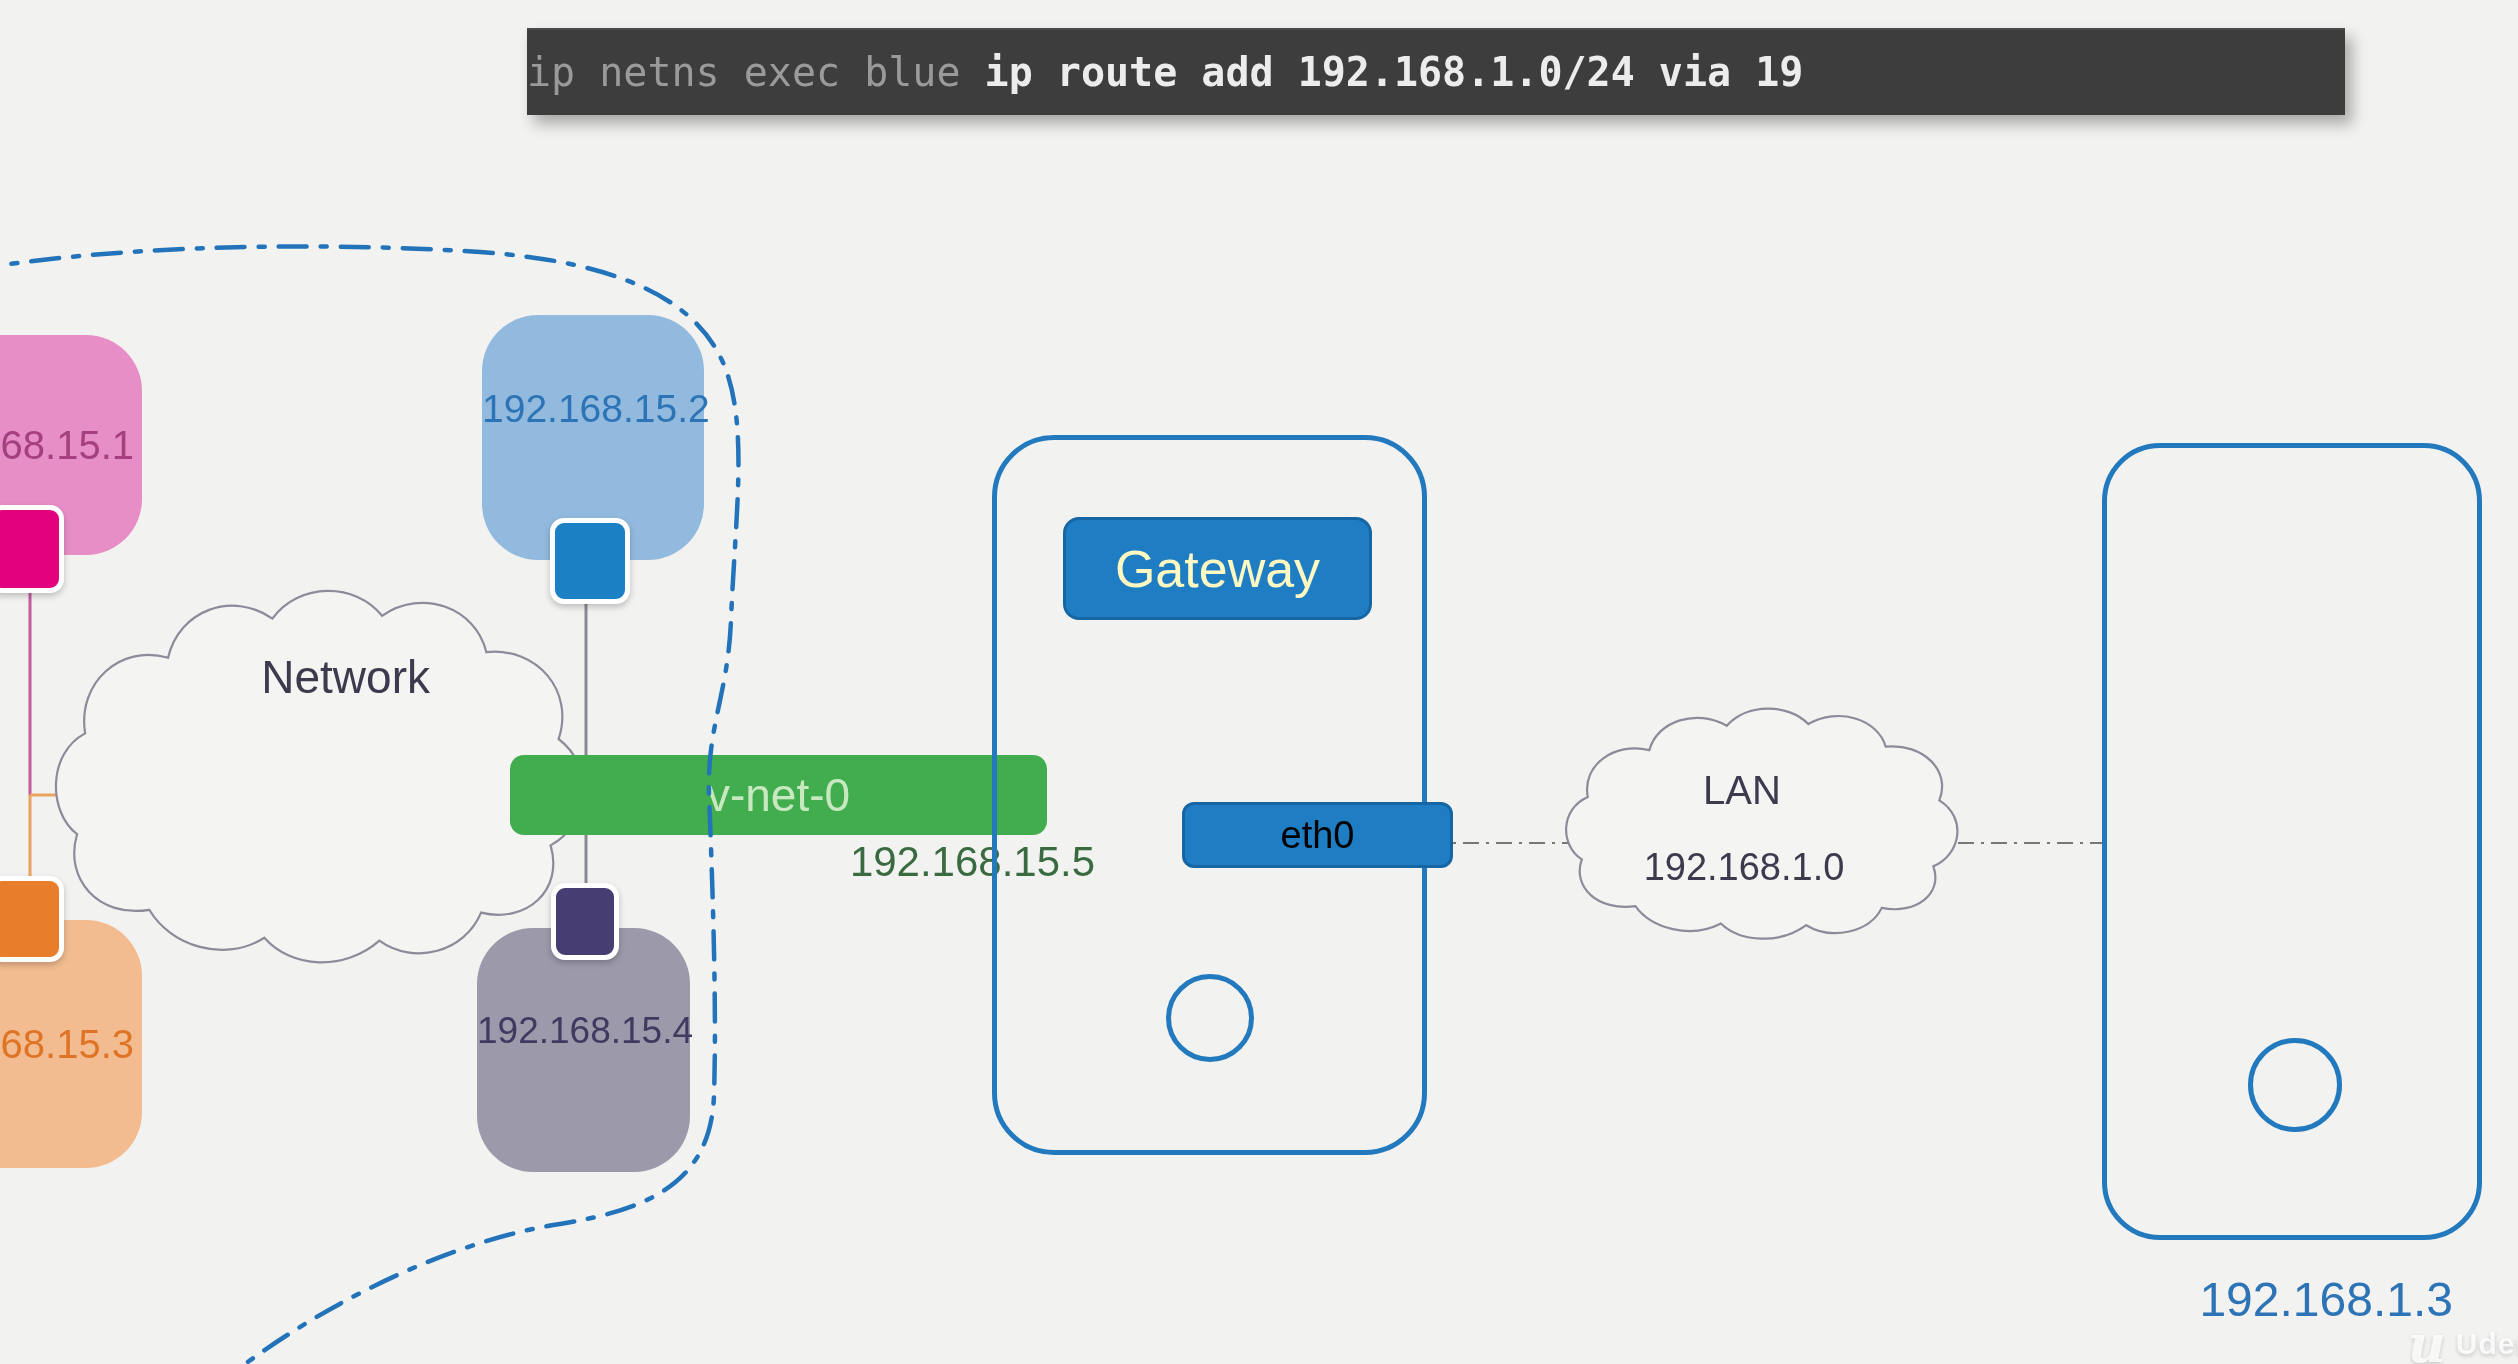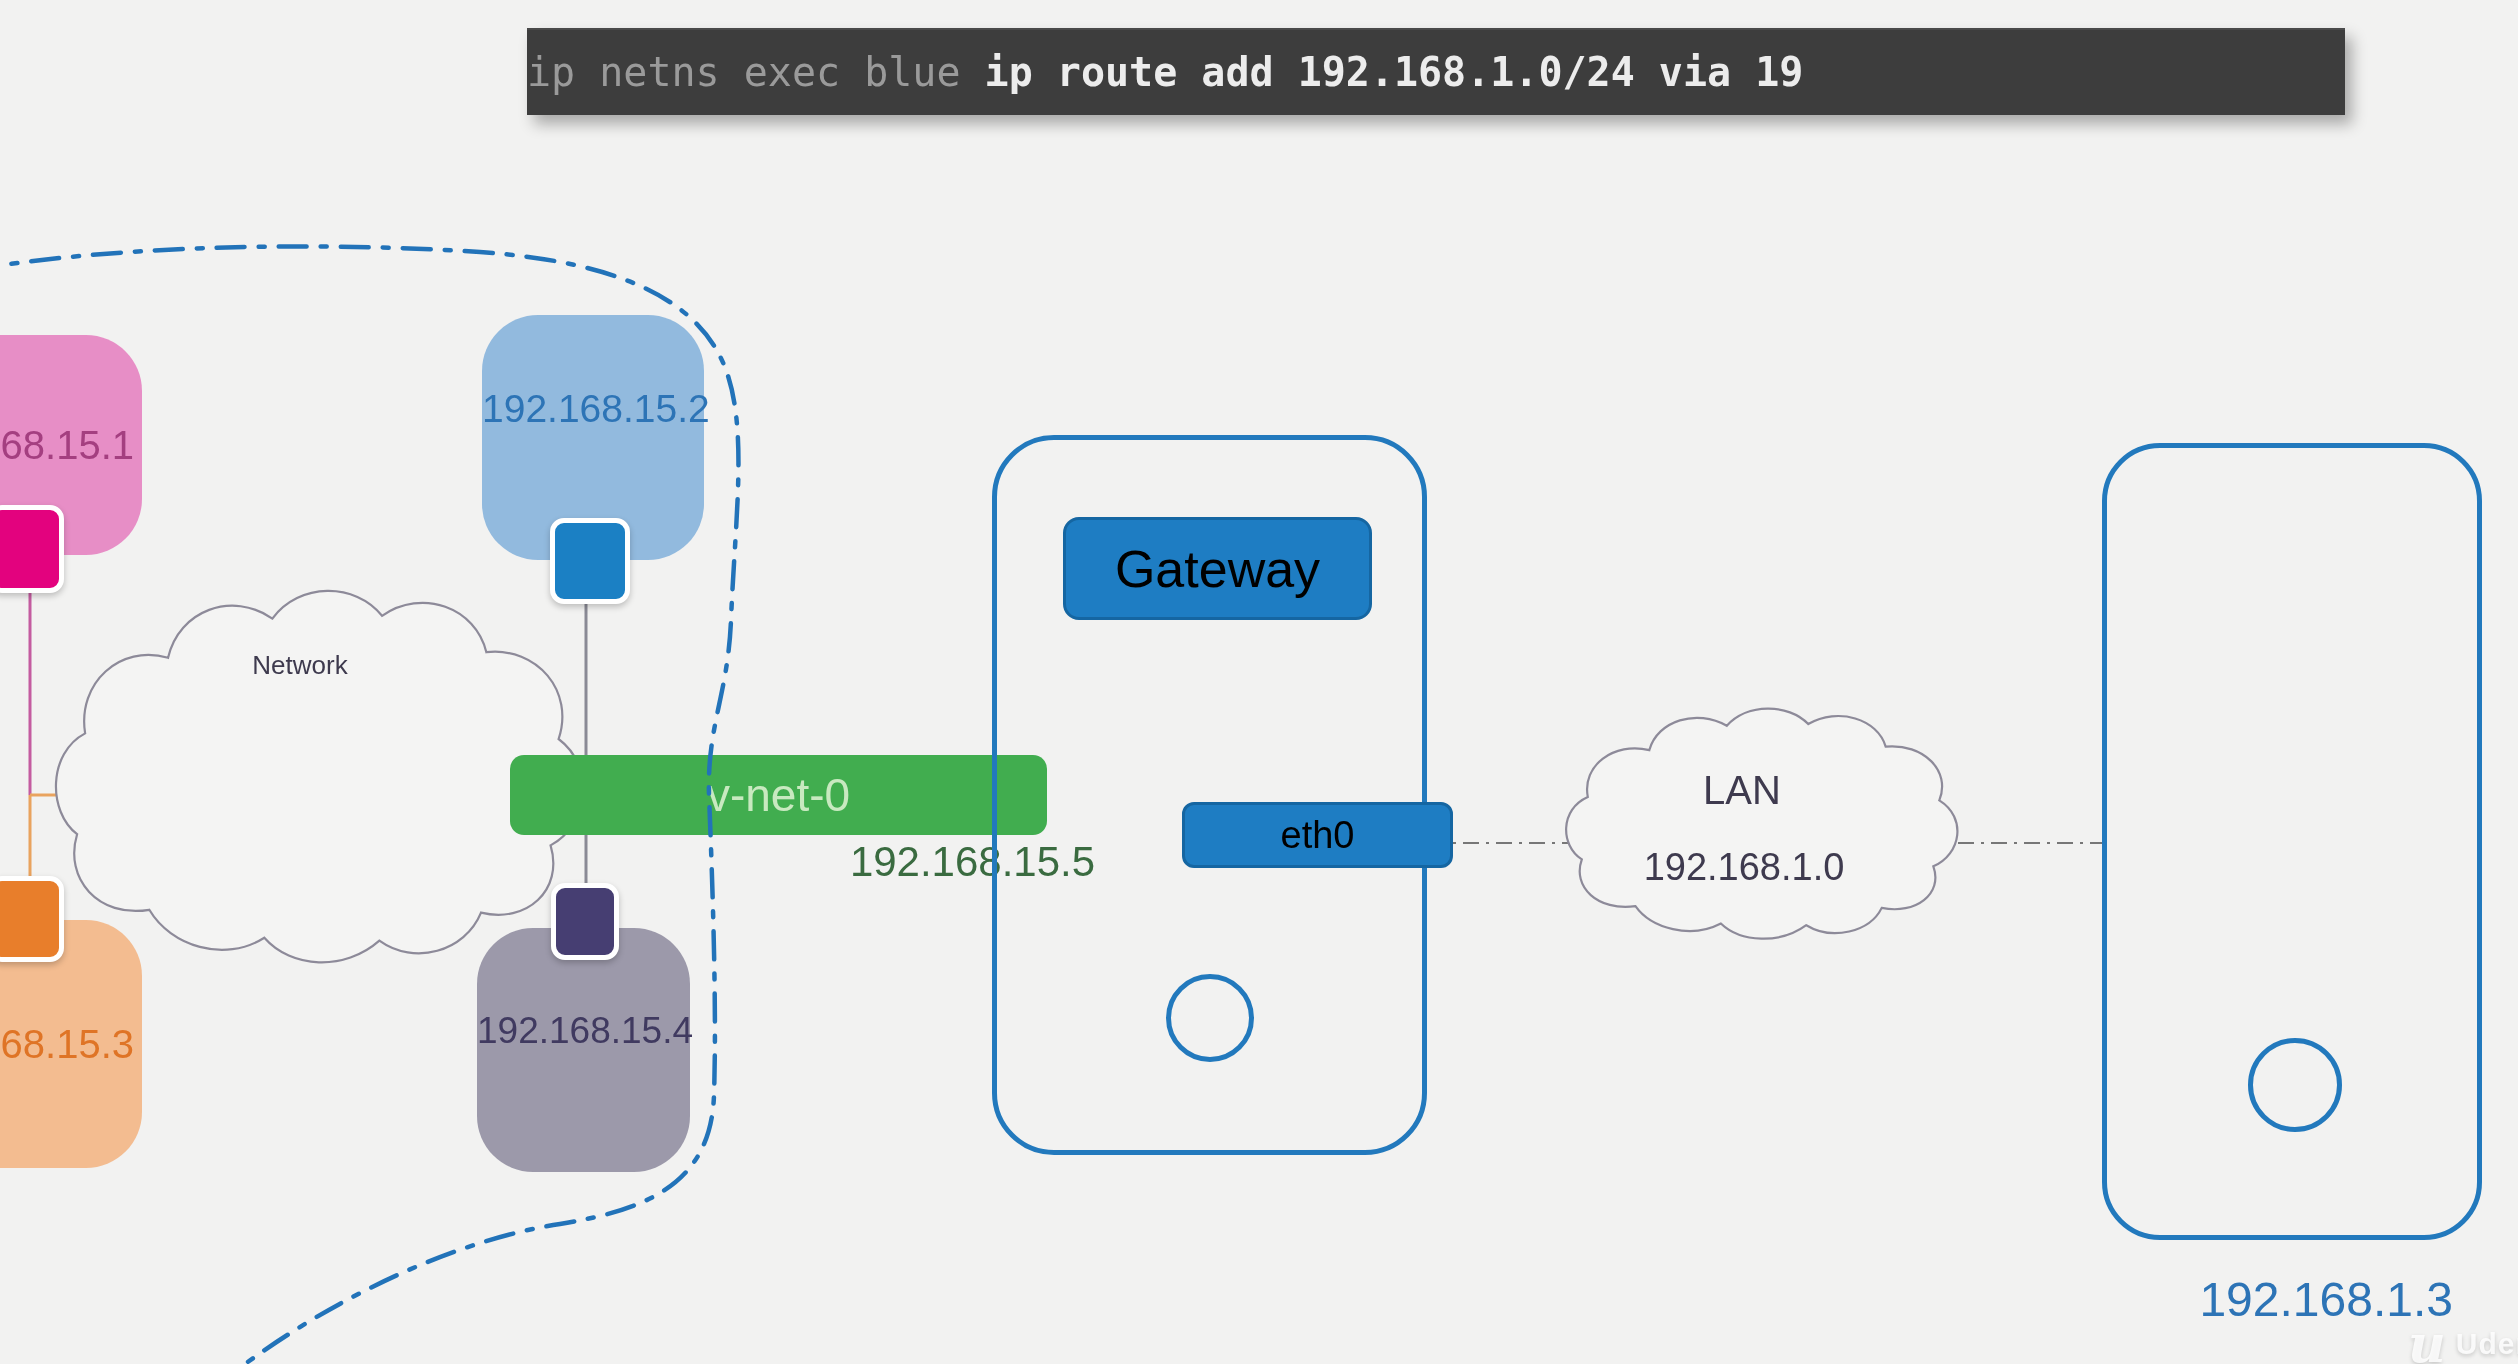--- a/index.html
+++ b/index.html
@@ -47,32 +47,32 @@
 
   
   .vnet{left:510px;top:755px;width:537px;height:80px;border-radius:14px;
         background:var(--green,#41ad4f);display:flex;align-items:center;justify-content:center;
         font-size:46px;color:var(--green_text_light,#c8e9c0);}
   .vnet-ip{left:845px;top:838px;width:255px;text-align:center;font-size:42px;
            color:var(--green_text_dark,#3a6b40);}
 
   
   .cloud-title{color:var(--cloud_text,#3e3a4e);text-align:center;}
-  .net-title{left:170px;top:650px;width:260px;font-size:26px;}
+  .net-title{left:170px;top:650px;width:260px;font-size:46px;text-align:right;}
   .net-subnet{left:140px;top:722px;width:320px;font-size:38px;}
   .lan-title{left:1642px;top:768px;width:200px;font-size:40px;}
   .lan-subnet{left:1594px;top:846px;width:300px;font-size:38px;}
 
   
   .gw-ns{left:992px;top:435px;width:435px;height:720px;border-radius:62px;
          border:5px solid var(--accent_blue,#2279bd);box-sizing:border-box;}
   .gw-label{left:1063px;top:517px;width:309px;height:103px;border-radius:16px;
             background:var(--dark_blue_fill,#1e7dc3);border:3px solid #1566a2;box-sizing:border-box;
             display:flex;align-items:center;justify-content:center;
-            color:#000000;font-size:52px;}
+            color:#fef9c3;font-size:52px;}
   .eth0{left:1182px;top:802px;width:271px;height:66px;border-radius:12px;
         background:var(--dark_blue_fill,#1e7dc3);border:3px solid #1566a2;box-sizing:border-box;
         display:flex;align-items:center;justify-content:center;color:#000000;font-size:38px;}
   .gw-ip{left:1145px;top:898px;width:360px;text-align:center;font-size:44px;
          color:var(--blue_text,#2d74b6);}
   .circle{border:5px solid var(--accent_blue,#2279bd);border-radius:50%;box-sizing:border-box;}
   .gw-circle{left:1166px;top:974px;width:88px;height:88px;}
 
   
   .host-ns{left:2102px;top:443px;width:380px;height:797px;border-radius:58px;

